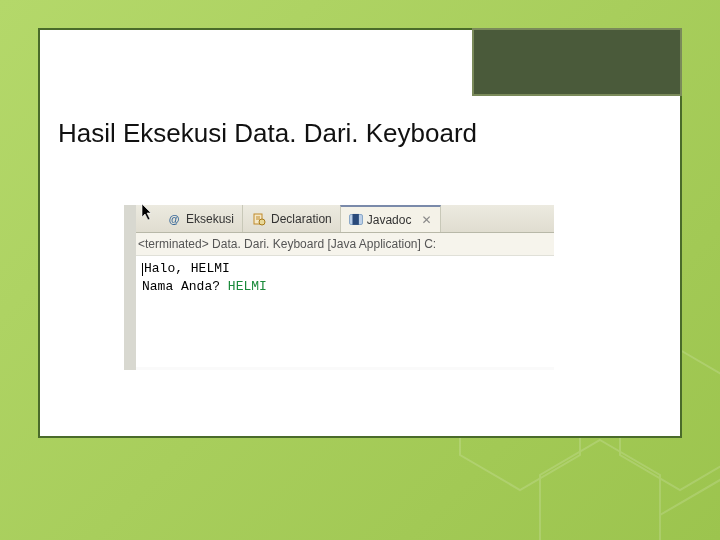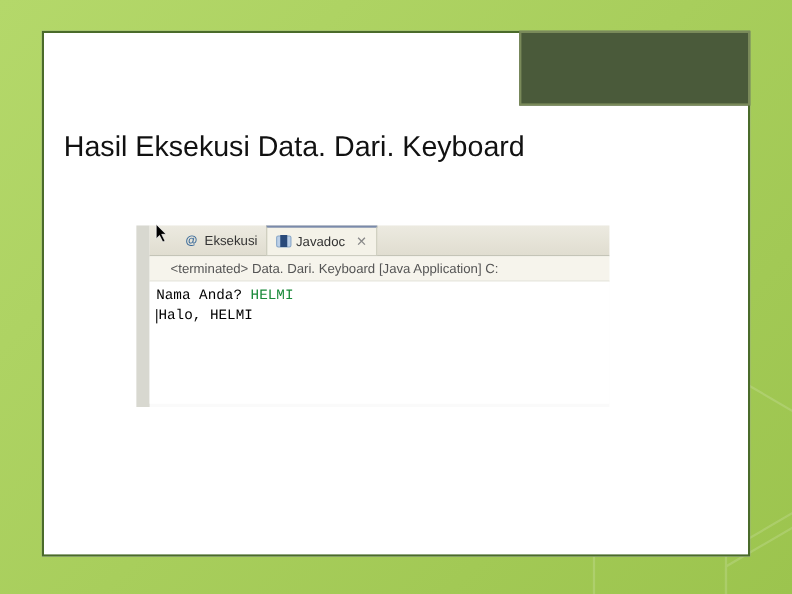--- a/index.html
+++ b/index.html
@@ -18,21 +18,21 @@
     width: 400px;
     height: 400px;
     opacity: 0.15;
     pointer-events: none;
   }
   .slide {
     position: absolute;
     top: 28px;
     left: 38px;
     width: 644px;
-    height: 478px;
+    height: 410px;
     background: #ffffff;
     border: 2px solid #4a6b2a;
   }
   .accent-box {
     position: absolute;
     top: -2px;
     right: -2px;
     width: 210px;
     height: 68px;
     background: #4a5a3a;
@@ -109,21 +109,21 @@
     font-size: 9px;
     line-height: 9px;
   }
   .close-x {
     margin-left: 6px;
     color: #888;
     font-size: 12px;
     cursor: pointer;
   }
   .status-line {
-    padding: 4px 19px;
+    padding: 4px 2px;
     font-family: Tahoma, sans-serif;
     font-size: 12px;
     color: #555;
     border-bottom: 1px solid #e0e0d8;
     background: #f6f4ec;
     white-space: nowrap;
     overflow: hidden;
   }
   .console-body {
     padding: 4px 6px;
@@ -167,28 +167,39 @@
     <div class="tabbar">
       <span class="cursor-icon">
         <svg width="14" height="18" viewBox="0 0 14 18">
             <path d="M2 1 L2 14 L5 11 L8 17 L10 16 L7 10 L11 10 Z" fill="#000" stroke="#fff" stroke-width="0.6"></path>
           </svg>
       </span>
       <div class="tab">
         <span class="tab-icon javadoc-icon">@</span>
         <span>Eksekusi</span>
       </div>
+      <div class="tab">
+        <span class="tab-icon decl-icon">
+          <svg width="14" height="14" viewBox="0 0 14 14">
+              <rect x="2" y="2" width="8" height="10" fill="#f4e8c8" stroke="#c08a2a"></rect>
+              <line x1="4" y1="5" x2="8" y2="5" stroke="#c08a2a"></line>
+              <line x1="4" y1="7" x2="8" y2="7" stroke="#c08a2a"></line>
+              <circle cx="10" cy="10" r="3" fill="#e8d898" stroke="#a87a1a"></circle>
+            </svg>
+        </span>
+        <span>Declaration</span>
+      </div>
       <div class="tab active">
         <span class="tab-icon console-icon">█</span>
         <span>Javadoc</span>
         <span class="close-x">✕</span>
       </div>
     </div>
 
     <div class="status-line">&lt;terminated&gt; Data. Dari. Keyboard [Java Application] C:</div>
 
     <div class="console-body">
+      <div><span class="caret"></span><span>Halo, HELMI</span></div>
       <div><span>Nama Anda? </span><span class="input-text">HELMI</span></div>
-      <div><span class="caret"></span><span>Halo, HELMI</span></div>
     </div>
 
   </div>
 </div>
 
 </body></html>

